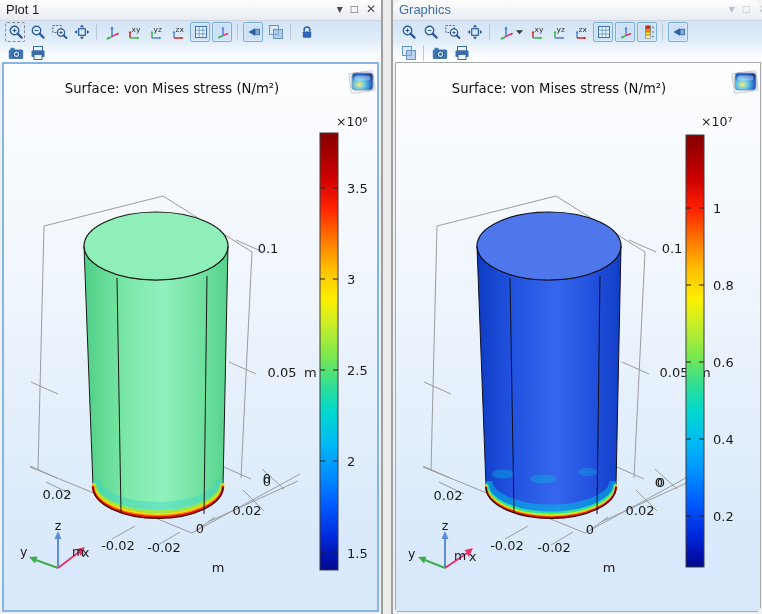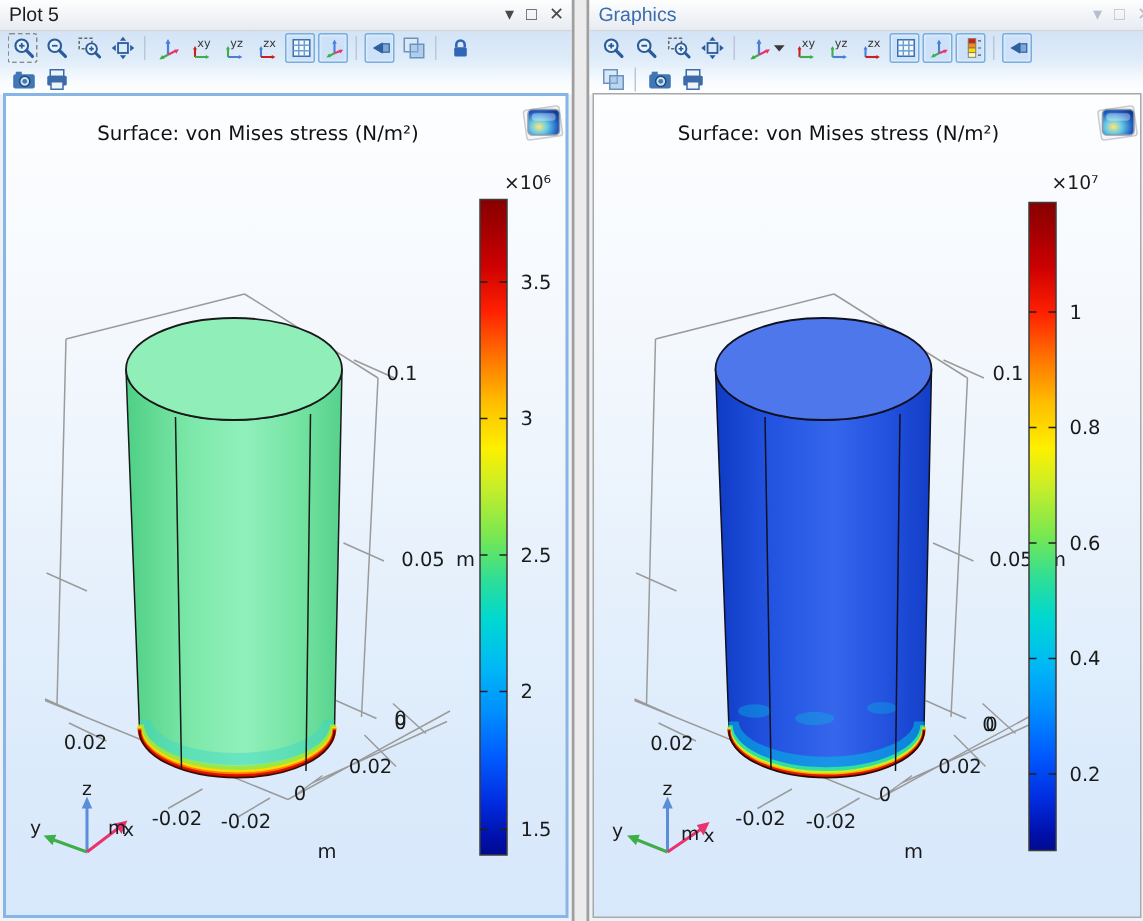--- a/index.html
+++ b/index.html
@@ -1,19 +1,19 @@
 <!DOCTYPE html>
 <html><head>
 <meta charset="utf-8">
 <style>
   html,body{margin:0;padding:0;background:#e9e9e9;}
   .app{width:762px;height:614px;display:flex;overflow:hidden;font-family:"Liberation Sans",sans-serif;background:#f2f2f2;}
   .pane{position:relative;overflow:hidden;background:#eef2f7;}
   .pane-left{width:383px;}
-  .pane-right{width:371px;}
+  .pane-right{width:371px;border-radius:11px;}
   .splitter{width:8px;background:#ececec;border-left:2px solid #9f9f9f;border-right:2px solid #9f9f9f;}
   
   .titlebar{height:20px;background:linear-gradient(#fefefe,#e7ebf1);border-bottom:1px solid #cfd6df;position:relative;}
   .titlebar .title{position:absolute;left:6px;top:2px;font-size:13px;}
   .t-dark{color:#1c1c1c;}
   .t-blue{color:#3a6cb0;}
   .winbtns{position:absolute;top:2px;display:flex;gap:8px;font-size:12px;line-height:15px;}
   .pane-left .winbtns{right:5px;color:#4a4a4a;}
   .pane-right .winbtns{right:-6px;color:#b6c0cd;}
   .wbtn{cursor:default;}
@@ -36,21 +36,21 @@
   .ptitle{font-family:"DejaVu Sans",sans-serif;font-size:13.2px;fill:#111;}
   .ticon{font-family:"DejaVu Sans",sans-serif;font-size:7.5px;fill:#333;}
 </style>
 </head>
 <body>
 
 <div class="app">
 
   <section class="pane pane-left">
     <header class="titlebar">
-      <span class="title t-dark">Plot 5</span>
+      <span class="title t-dark">Plot 1</span>
       <span class="winbtns">
         <span class="wbtn">▾</span>
         <span class="wbtn">□</span>
         <span class="wbtn">✕</span>
       </span>
     </header>
 
     <div class="toolbar">
       <div class="trow">
         <button class="tbtn marquee">

